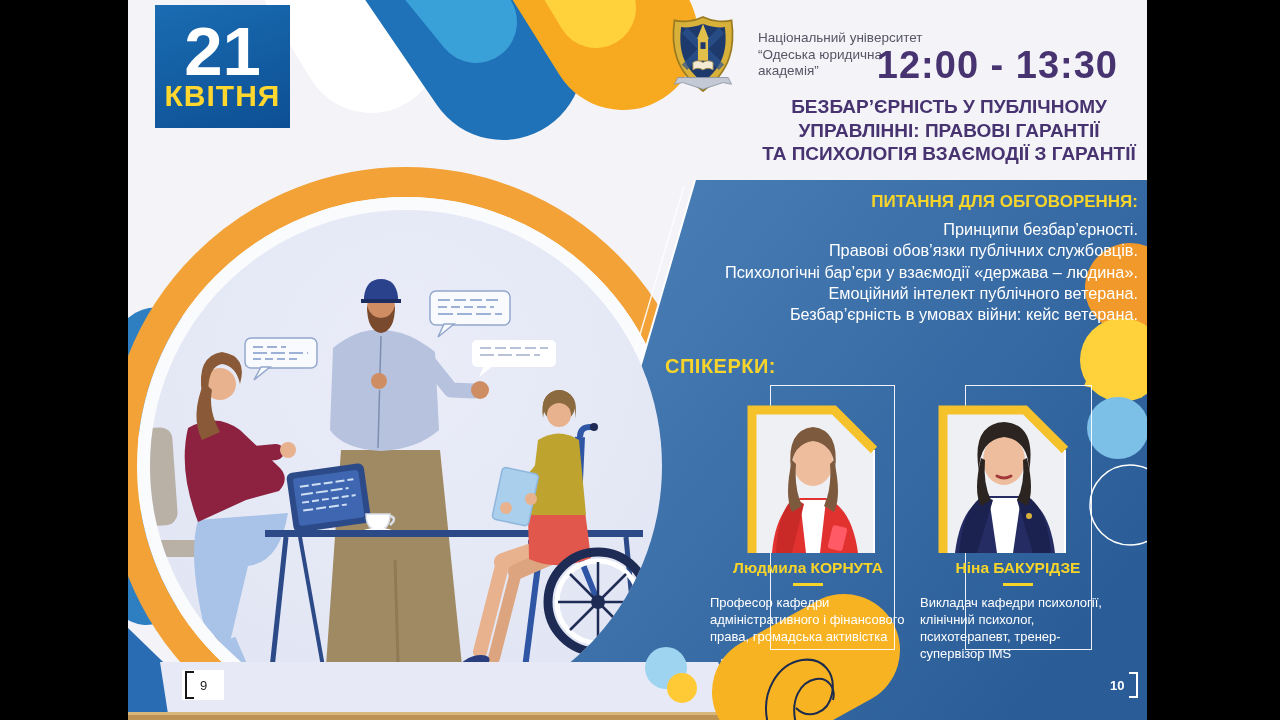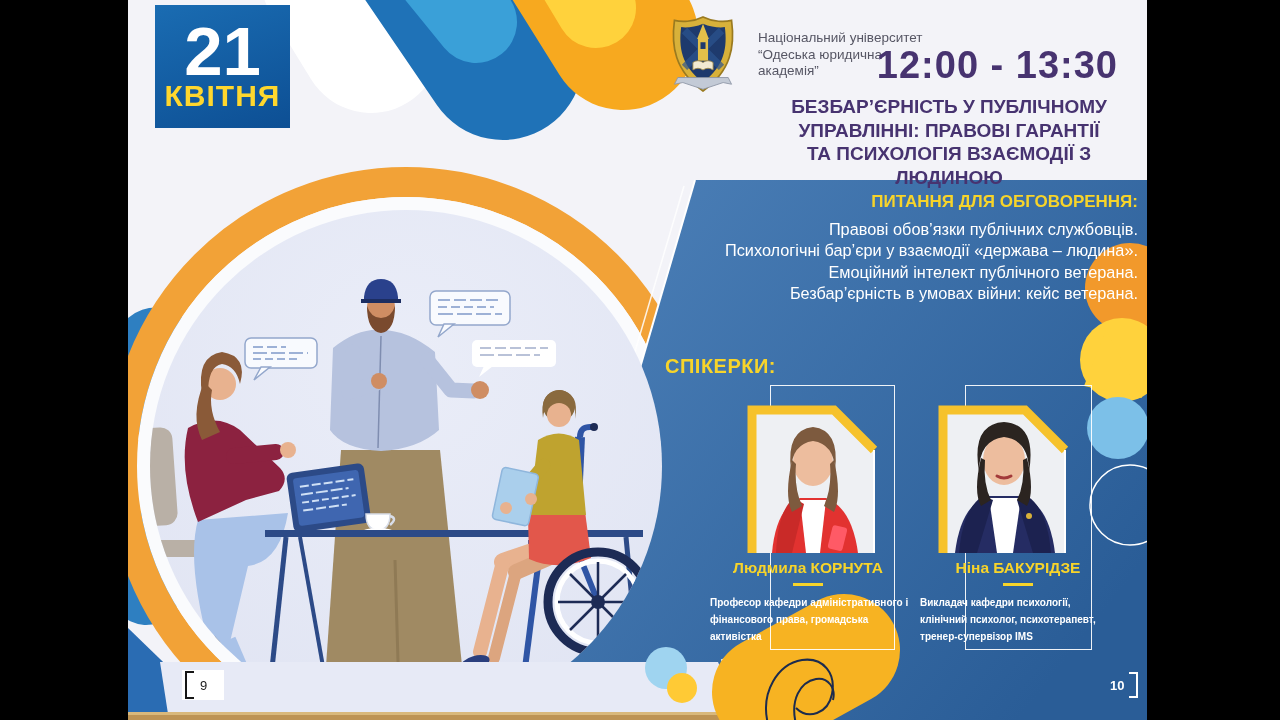--- a/index.html
+++ b/index.html
@@ -26,21 +26,21 @@
   .disc-item{color:#ffffff;font-size:16.3px;line-height:21.3px;font-weight:500;}
 
   .speakers-heading{left:537px;top:355px;color:#f7d42a;font-size:20px;font-weight:bold;letter-spacing:.5px;}
 
   
   .card{position:absolute;top:383px;width:200px;height:275px;z-index:3;}
   .card-outline{position:absolute;border:1.5px solid rgba(255,255,255,.92);}
   .photo{position:absolute;top:17px;width:140px;height:153px;}
   .sp-name{position:absolute;top:176px;width:100%;text-align:center;color:#f7d42a;font-size:15.5px;font-weight:bold;}
   .sp-dash{position:absolute;top:200px;left:50%;margin-left:-15px;width:30px;height:3px;background:#f7d42a;}
-  .sp-role{position:absolute;top:211px;left:2px;width:200px;color:#fff;font-size:10px;font-weight:bold;line-height:17px;}
+  .sp-role{position:absolute;top:211px;left:2px;width:200px;color:#fff;font-size:13px;font-weight:normal;line-height:17px;}
 
   
   .page9{left:54px;top:670px;width:42px;height:30px;background:#fff;display:flex;align-items:center;z-index:4;}
   .bracket-l{width:7px;height:24px;border-left:2px solid #161616;border-top:2px solid #161616;border-bottom:2px solid #161616;margin-left:3px;}
   .page9 span{color:#222;font-size:13px;margin-left:6px;}
   .page10{left:938px;top:672px;display:flex;align-items:center;z-index:4;margin-left:44px;}
   .page10 span{color:#fff;font-size:13px;font-weight:bold;}
   .bracket-r{width:7px;height:22px;border-right:2px solid #fff;border-top:2px solid #fff;border-bottom:2px solid #fff;margin-left:5px;}
 </style>
 </head>
@@ -252,25 +252,26 @@
   <div class="layer univ-name">
     <div>Національний університет</div>
     <div>“Одеська юридична</div>
     <div>академія”</div>
   </div>
 
   <div class="layer time">12:00 - 13:30</div>
   <div class="layer title">
     <div>БЕЗБАР’ЄРНІСТЬ У ПУБЛІЧНОМУ</div>
     <div>УПРАВЛІННІ: ПРАВОВІ ГАРАНТІЇ</div>
-    <div>ТА ПСИХОЛОГІЯ ВЗАЄМОДІЇ З ЛЮДИНОЮ</div>
+    <div>ТА ПСИХОЛОГІЯ ВЗАЄМОДІЇ З ГАРАНТІЇ</div>
   </div>
 
   <div class="layer discussion">
     <div class="disc-heading">ПИТАННЯ ДЛЯ ОБГОВОРЕННЯ:</div>
+    <div class="disc-item">Принципи безбар’єрності.</div>
     <div class="disc-item">Правові обов’язки публічних службовців.</div>
     <div class="disc-item">Психологічні бар’єри у взаємодії «держава – людина».</div>
     <div class="disc-item">Емоційний інтелект публічного ветерана.</div>
     <div class="disc-item">Безбар’єрність в умовах війни: кейс ветерана.</div>
   </div>
 
   <div class="layer speakers-heading">СПІКЕРКИ:</div>
 
   <div class="card" style="left:580px;">
     <div class="card-outline" style="left:62px;top:2px;width:123px;height:263px;"></div>

